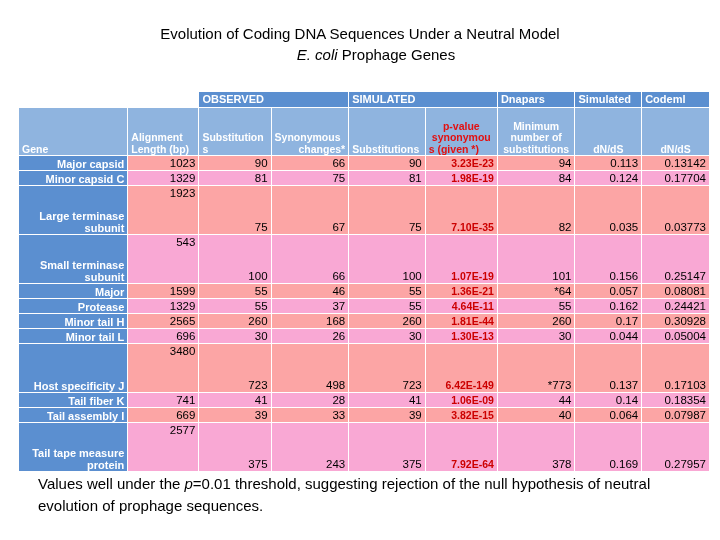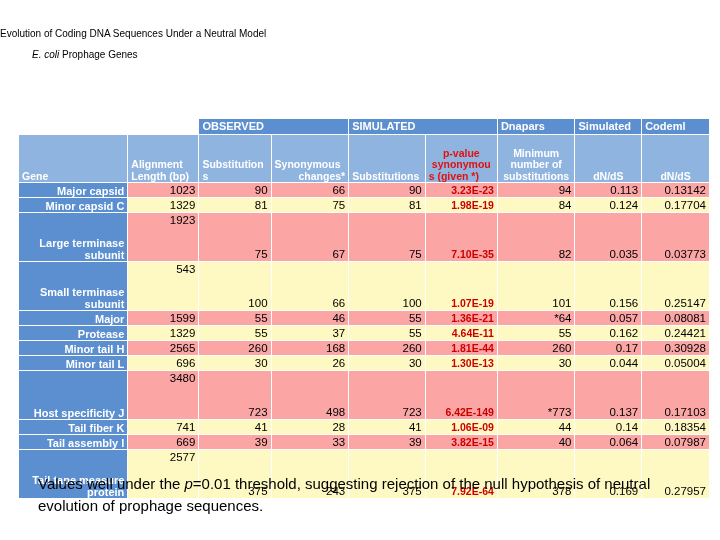--- a/index.html
+++ b/index.html
@@ -18,33 +18,33 @@
     width: 720px;
     height: 540px;
   }
 
   
   .title-block {
     position: absolute;
     left: 0;
     top: 24px;
     width: 720px;
-    text-align: left;
+    text-align: center;
     color: #000000;
-    font-size: 10px;
+    font-size: 15px;
     line-height: 20px;
   }
   .title-line2 { margin-top: 1px; padding-left: 32px; }
   .ital { font-style: italic; }
 
   
   .table-wrap {
     position: absolute;
     left: 18px;
-    top: 118px;
+    top: 91px;
     width: 692px;
   }
   table.grid {
     border-collapse: collapse;
     table-layout: fixed;
     width: 692px;
     font-size: 10.5px;
     color: #000000;
   }
   table.grid td {
@@ -122,21 +122,21 @@
   .pv {
     text-align: right;
     vertical-align: bottom;
     font-size: 10.5px;
     line-height: 13px;
     font-weight: bold;
     color: #cc0000;
     padding-right: 3px;
   }
   tr.r-light td { background: #fca5a5; }
-  tr.r-dark  td { background: #fef9c3; }
+  tr.r-dark  td { background: #f9a8d4; }
   tr.r-light td.gene, tr.r-dark td.gene { background: #5b8fd0; }
 
   tr.h-short td { height: 14px; }
   tr.h-tall  td { height: 47px; }
 
   
   .caption {
     position: absolute;
     left: 38px;
     top: 473px;

